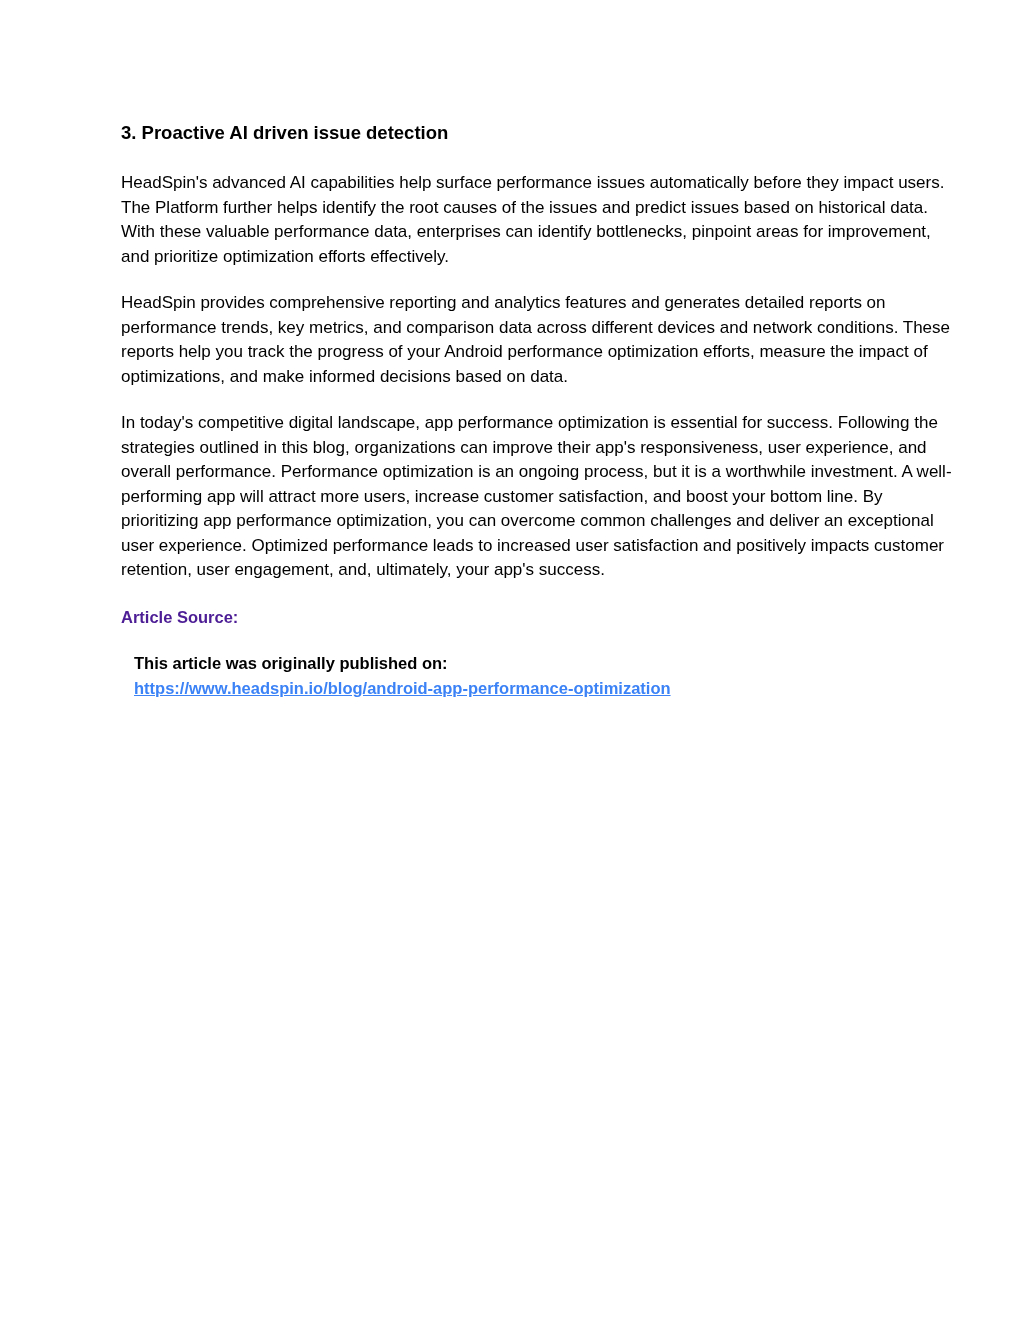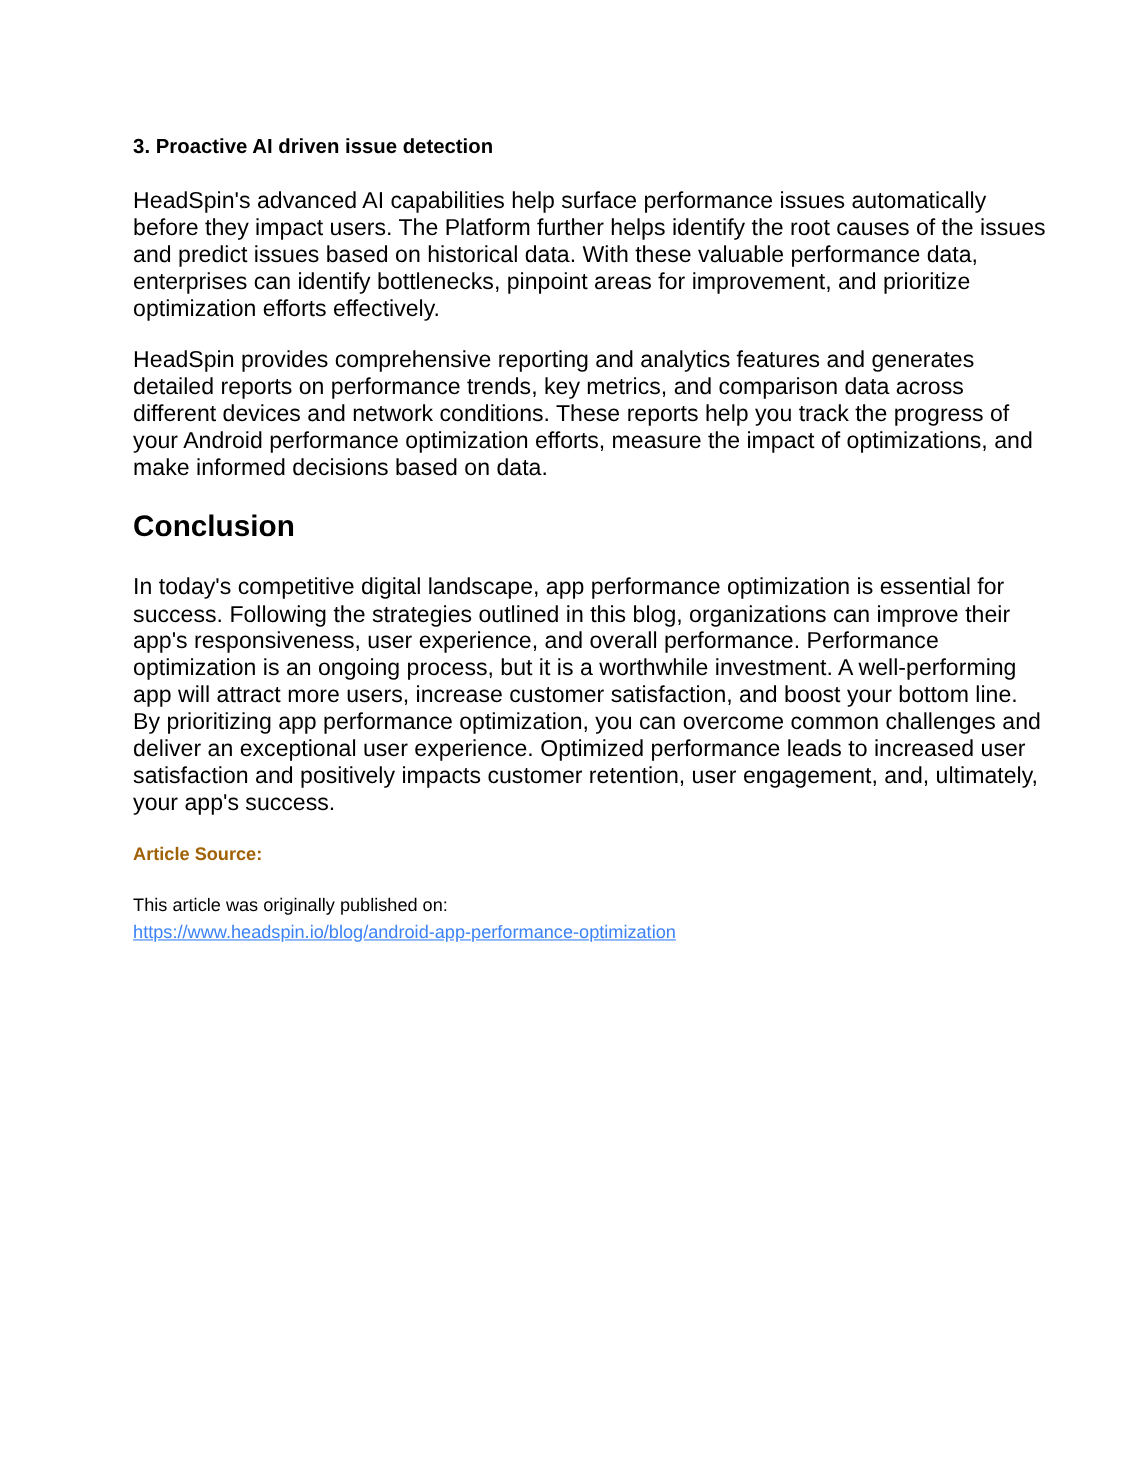--- a/index.html
+++ b/index.html
@@ -19,66 +19,65 @@
     overflow: hidden;
   }
   h2.section-heading {
     font-size: 18.5px;
     line-height: 23px;
     font-weight: 700;
     margin: 0 0 27px 0;
     color: #000000;
   }
   p.body-text {
-    font-size: 21px;
+    font-size: 17px;
     line-height: 24.5px;
     font-weight: 400;
     margin: 0 0 22px 0;
     color: #000000;
   }
   h1.conclusion-heading {
     font-size: 27px;
     line-height: 36px;
     font-weight: 700;
     margin: 2px 0 26px 0;
     color: #000000;
   }
   p.source-label {
     font-size: 16.5px;
     line-height: 24.5px;
     font-weight: 700;
     margin: 0 0 22px 0;
-    color: #a16207;
+    color: #4c1d95;
   }
   p.source-para {
     font-size: 16.5px;
     line-height: 24.5px;
-    font-weight: 400;
-    margin: 0;
+    font-weight: 700;
+    margin: 13px;
     color: #000000;
   }
   a.source-link {
     color: #3b82f6;
     text-decoration: underline;
     cursor: pointer;
   }
 </style>
 </head>
 <body>
 
 <div class="page">
 
   <h2 class="section-heading">3. Proactive AI driven issue detection</h2>
 
   <p class="body-text">HeadSpin's advanced AI capabilities help surface performance issues automatically before they impact users. The Platform further helps identify the root causes of the issues and predict issues based on historical data. With these valuable performance data, enterprises can identify bottlenecks, pinpoint areas for improvement, and prioritize optimization efforts effectively.</p>
 
 
   <p class="body-text">HeadSpin provides comprehensive reporting and analytics features and generates detailed reports on performance trends, key metrics, and comparison data across different devices and network conditions. These reports help you track the progress of your Android performance optimization efforts, measure the impact of optimizations, and make informed decisions based on data.</p>
 
-  <h1 class="conclusion-heading">Conclusion</h1>
 
   <p class="body-text">In today's competitive digital landscape, app performance optimization is essential for success. Following the strategies outlined in this blog, organizations can improve their app's responsiveness, user experience, and overall performance. Performance optimization is an ongoing process, but it is a worthwhile investment. A well-performing app will attract more users, increase customer satisfaction, and boost your bottom line. By prioritizing app performance optimization, you can overcome common challenges and deliver an exceptional user experience. Optimized performance leads to increased user satisfaction and positively impacts customer retention, user engagement, and, ultimately, your app's success.</p>
 
   <p class="source-label">Article Source:</p>
 
   <p class="source-para">
     <span>This article was originally published on:</span>
     <br>
     <a class="source-link">https://www.headspin.io/blog/android-app-performance-optimization</a>
   </p>

